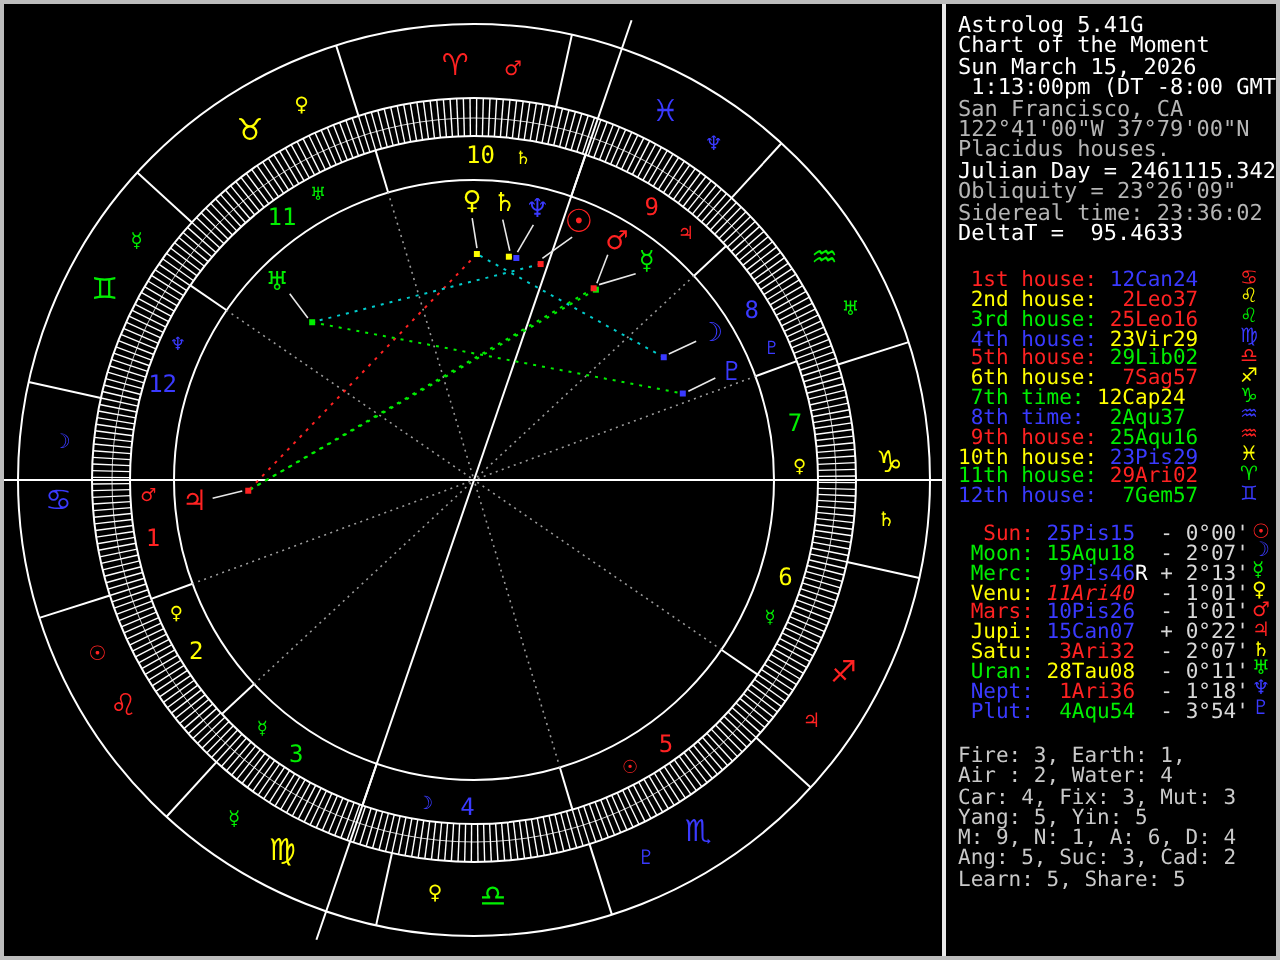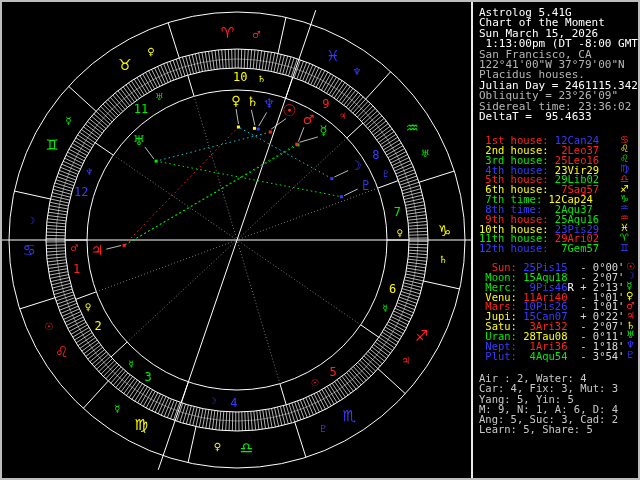--- a/index.html
+++ b/index.html
@@ -547,30 +547,31 @@
       <div class="hrow"><span style="color: rgb(255, 34, 34);"> 9th house:</span><span style="color: rgb(0, 238, 0);"> 25Aqu16</span><span class="gly hcol" style="color: rgb(255, 34, 34);">♒</span></div>
       <div class="hrow"><span style="color: rgb(255, 255, 0);">10th house:</span><span style="color: rgb(58, 58, 255);"> 23Pis29</span><span class="gly hcol" style="color: rgb(255, 255, 0);">♓</span></div>
       <div class="hrow"><span style="color: rgb(0, 238, 0);">11th house:</span><span style="color: rgb(255, 34, 34); margin-top: 16px;"> 29Ari02</span><span class="gly hcol" style="color: rgb(0, 238, 0);">♈</span></div>
       <div class="hrow"><span style="color: rgb(58, 58, 255);">12th house:</span><span style="color: rgb(0, 238, 0);">  7Gem57</span><span class="gly hcol" style="color: rgb(58, 58, 255);">♊</span></div>
     </div>
 
   <div class="planets-table" id="planets-table">
       <div class="prow"><span style="color: rgb(255, 34, 34);">  Sun:</span><span style="color: rgb(58, 58, 255);"> 25Pis15</span><span style="color: rgb(255, 255, 255);">  </span><span style="color: rgb(216, 216, 216);">- 0°00'</span><span class="gly pcol" style="color: rgb(255, 34, 34);">☉</span></div>
       <div class="prow"><span style="color: rgb(0, 238, 0); text-align: center;"> Moon:</span><span style="color: rgb(0, 238, 0);"> 15Aqu18</span><span style="color: rgb(255, 255, 255);">  </span><span style="color: rgb(216, 216, 216);">- 2°07'</span><span class="gly pcol" style="color: rgb(58, 58, 255);">☽</span></div>
       <div class="prow"><span style="color: rgb(0, 238, 0);"> Merc:</span><span style="color: rgb(58, 58, 255);">  9Pis46</span><span style="color: rgb(255, 255, 255);">R </span><span style="color: rgb(216, 216, 216);">+ 2°13'</span><span class="gly pcol" style="color: rgb(0, 238, 0);">☿</span></div>
-      <div class="prow"><span style="color: rgb(255, 255, 0);"> Venu:</span><span style="color: rgb(255, 34, 34);"> 11Ari40</span><span style="color: rgb(255, 255, 255);">  </span><span style="color: rgb(216, 216, 216);">- 1°01'</span><span class="gly pcol" style="color: rgb(255, 255, 0);">♀</span></div>
+      <div class="prow"><span style="color: rgb(255, 255, 0);"> Venu:</span><span style="color: rgb(255, 34, 34); font-style: italic;"> 11Ari40</span><span style="color: rgb(255, 255, 255);">  </span><span style="color: rgb(216, 216, 216);">- 1°01'</span><span class="gly pcol" style="color: rgb(255, 255, 0);">♀</span></div>
       <div class="prow"><span style="color: rgb(255, 34, 34);"> Mars:</span><span style="color: rgb(58, 58, 255);"> 10Pis26</span><span style="color: rgb(255, 255, 255);">  </span><span style="color: rgb(216, 216, 216);">- 1°01'</span><span class="gly pcol" style="color: rgb(255, 34, 34);">♂</span></div>
       <div class="prow"><span style="color: rgb(255, 255, 0);"> Jupi:</span><span style="color: rgb(58, 58, 255);"> 15Can07</span><span style="color: rgb(255, 255, 255);">  </span><span style="color: rgb(216, 216, 216); margin-top: 44px;">+ 0°22'</span><span class="gly pcol" style="color: rgb(255, 34, 34);">♃</span></div>
       <div class="prow"><span style="color: rgb(255, 255, 0);"> Satu:</span><span style="color: rgb(255, 34, 34); margin-top: 36px;">  3Ari32</span><span style="color: rgb(255, 255, 255);">  </span><span style="color: rgb(216, 216, 216);">- 2°07'</span><span class="gly pcol" style="color: rgb(255, 255, 0);">♄</span></div>
       <div class="prow"><span style="color: rgb(0, 238, 0);"> Uran:</span><span style="color: rgb(255, 255, 0);"> 28Tau08</span><span style="color: rgb(255, 255, 255);">  </span><span style="color: rgb(216, 216, 216);">- 0°11'</span><span class="gly pcol" style="color: rgb(0, 238, 0);">♅</span></div>
       <div class="prow"><span style="color: rgb(58, 58, 255);"> Nept:</span><span style="color: rgb(255, 34, 34);">  1Ari36</span><span style="color: rgb(255, 255, 255);">  </span><span style="color: rgb(216, 216, 216);">- 1°18'</span><span class="gly pcol" style="color: rgb(58, 58, 255);">♆</span></div>
       <div class="prow"><span style="color: rgb(58, 58, 255);"> Plut:</span><span style="color: rgb(0, 238, 0);">  4Aqu54</span><span style="color: rgb(255, 255, 255);">  </span><span style="color: rgb(216, 216, 216);">- 3°54'</span><span class="gly pcol" style="color: rgb(58, 58, 255);">♇</span></div>
     </div>
 
   <div class="stats-block">
+    <div class="sl">Fire: 3, Earth: 1,</div>
     <div class="sl">Air : 2, Water: 4</div>
     <div class="sl">Car: 4, Fix: 3, Mut: 3</div>
     <div class="sl">Yang: 5, Yin: 5</div>
     <div class="sl">M: 9, N: 1, A: 6, D: 4</div>
     <div class="sl">Ang: 5, Suc: 3, Cad: 2</div>
     <div class="sl">Learn: 5, Share: 5</div>
   </div>
 
 </div>
 

